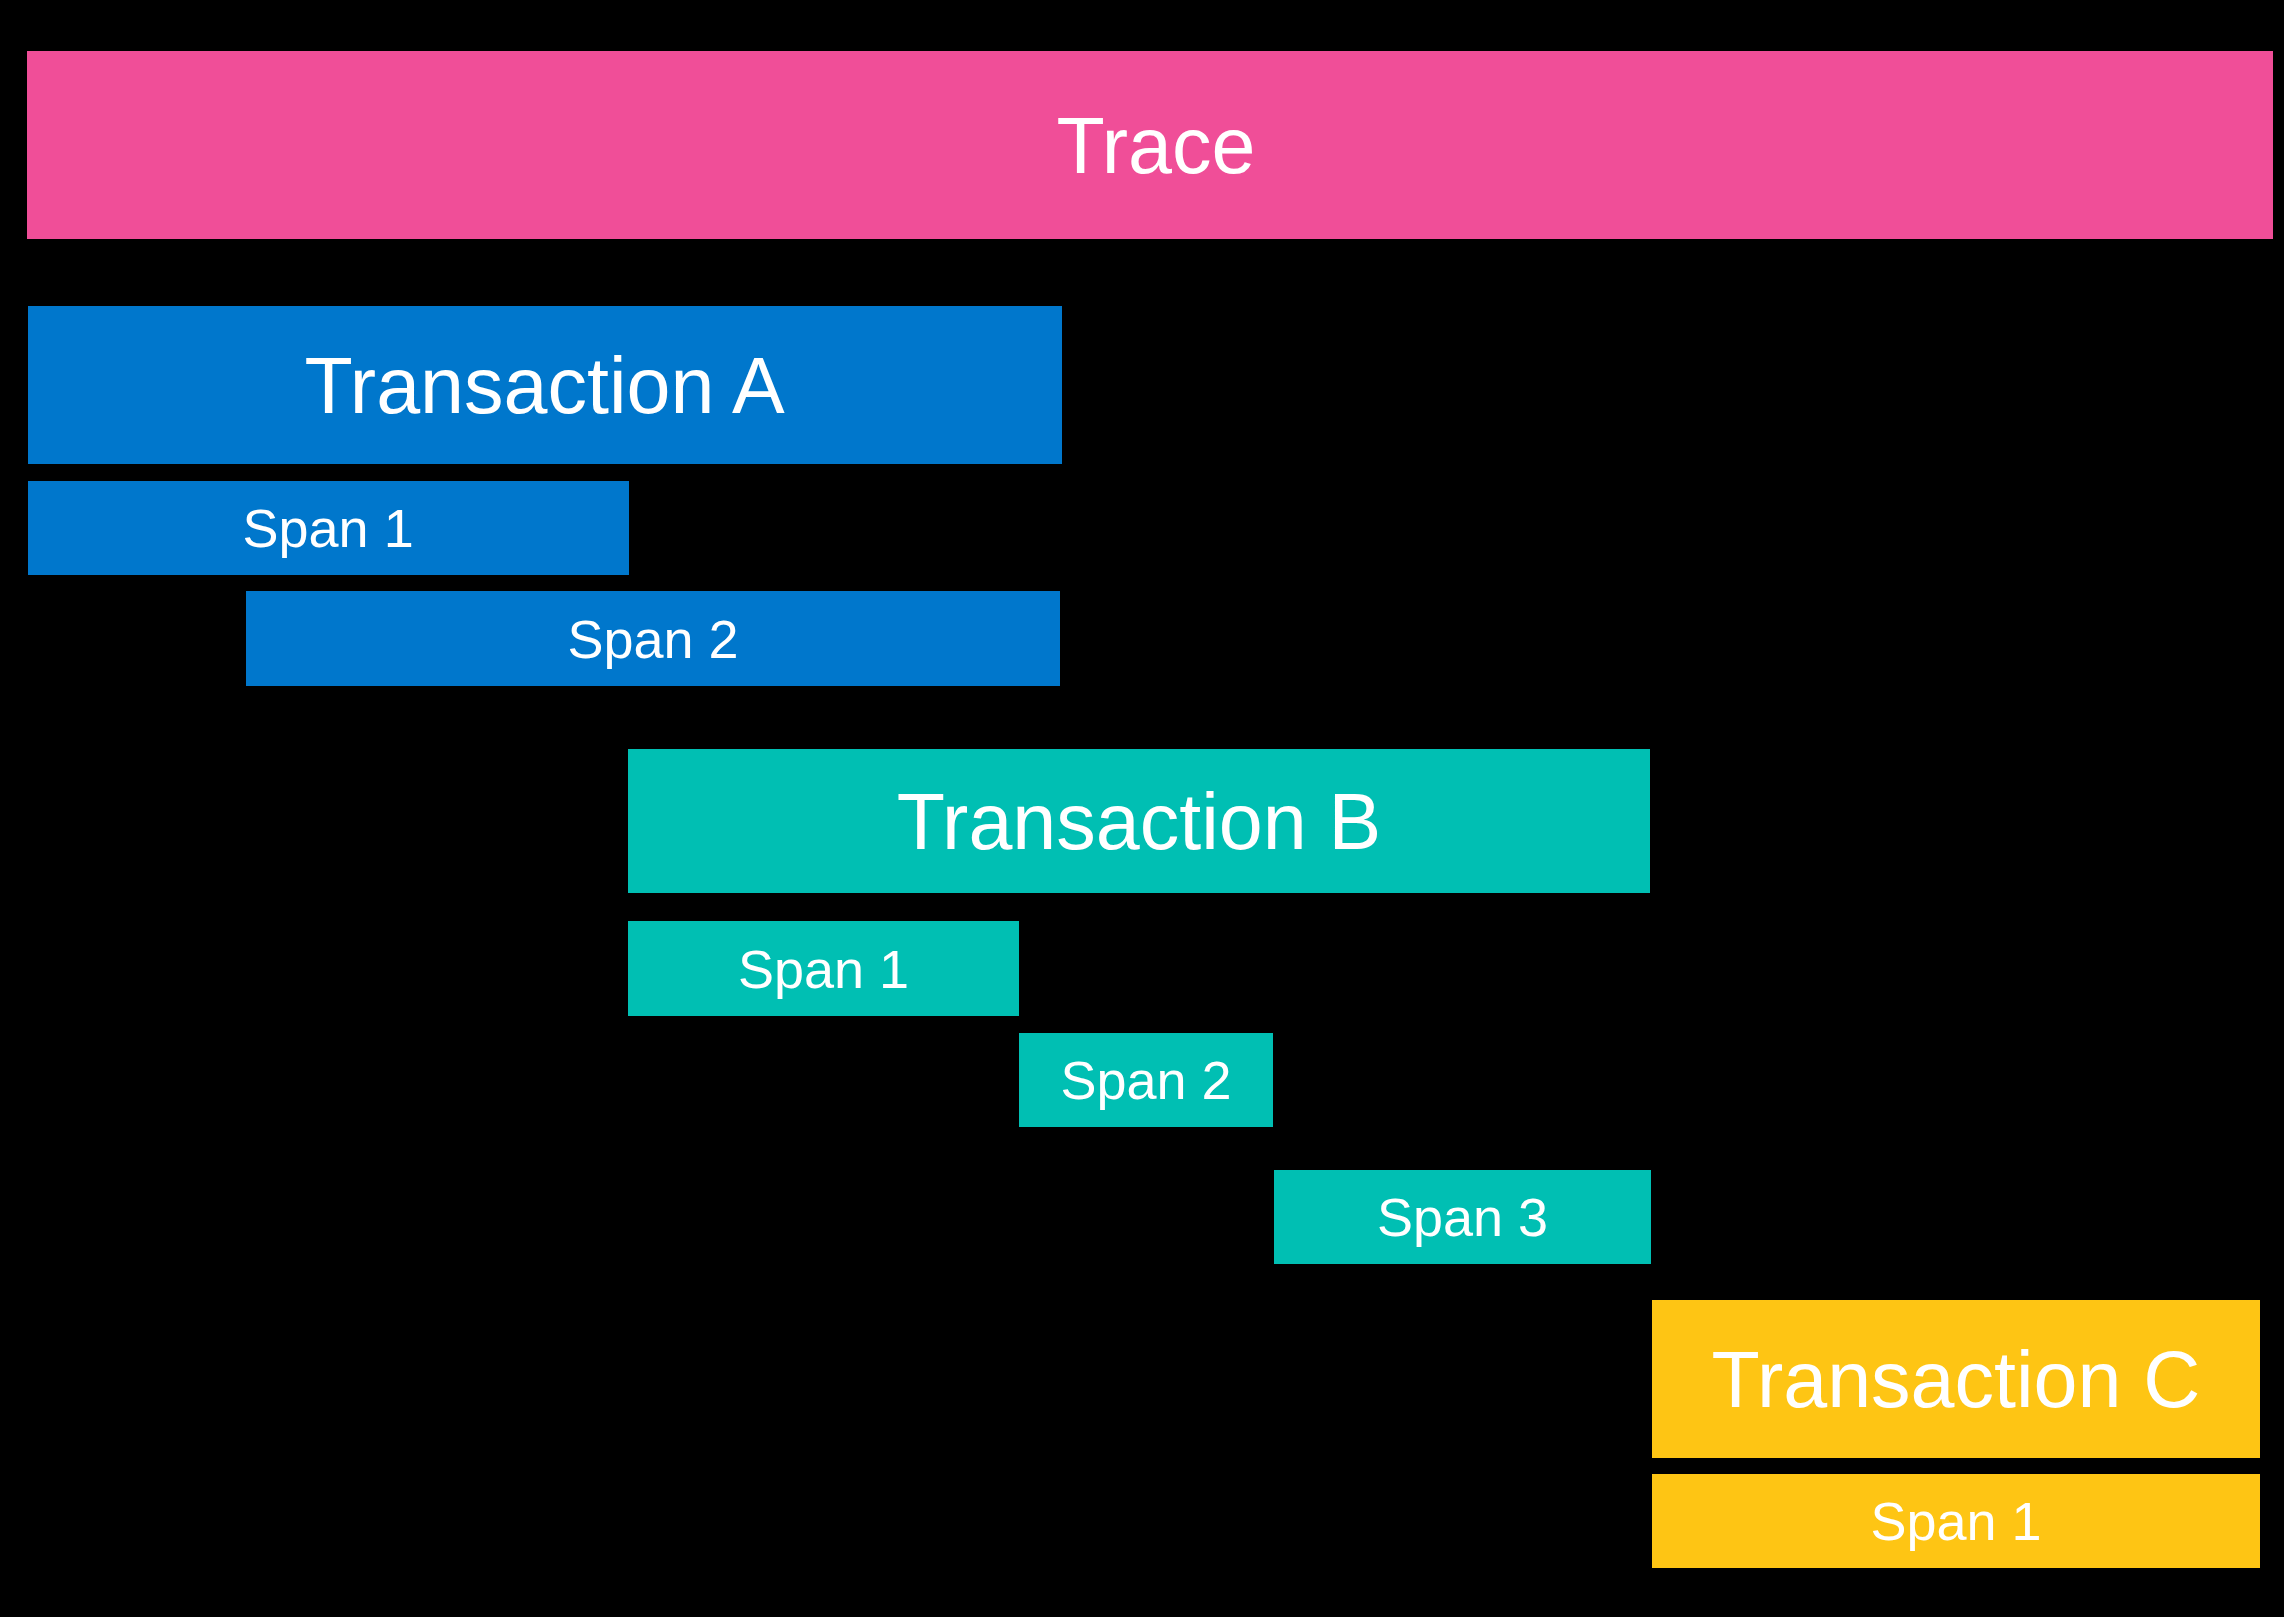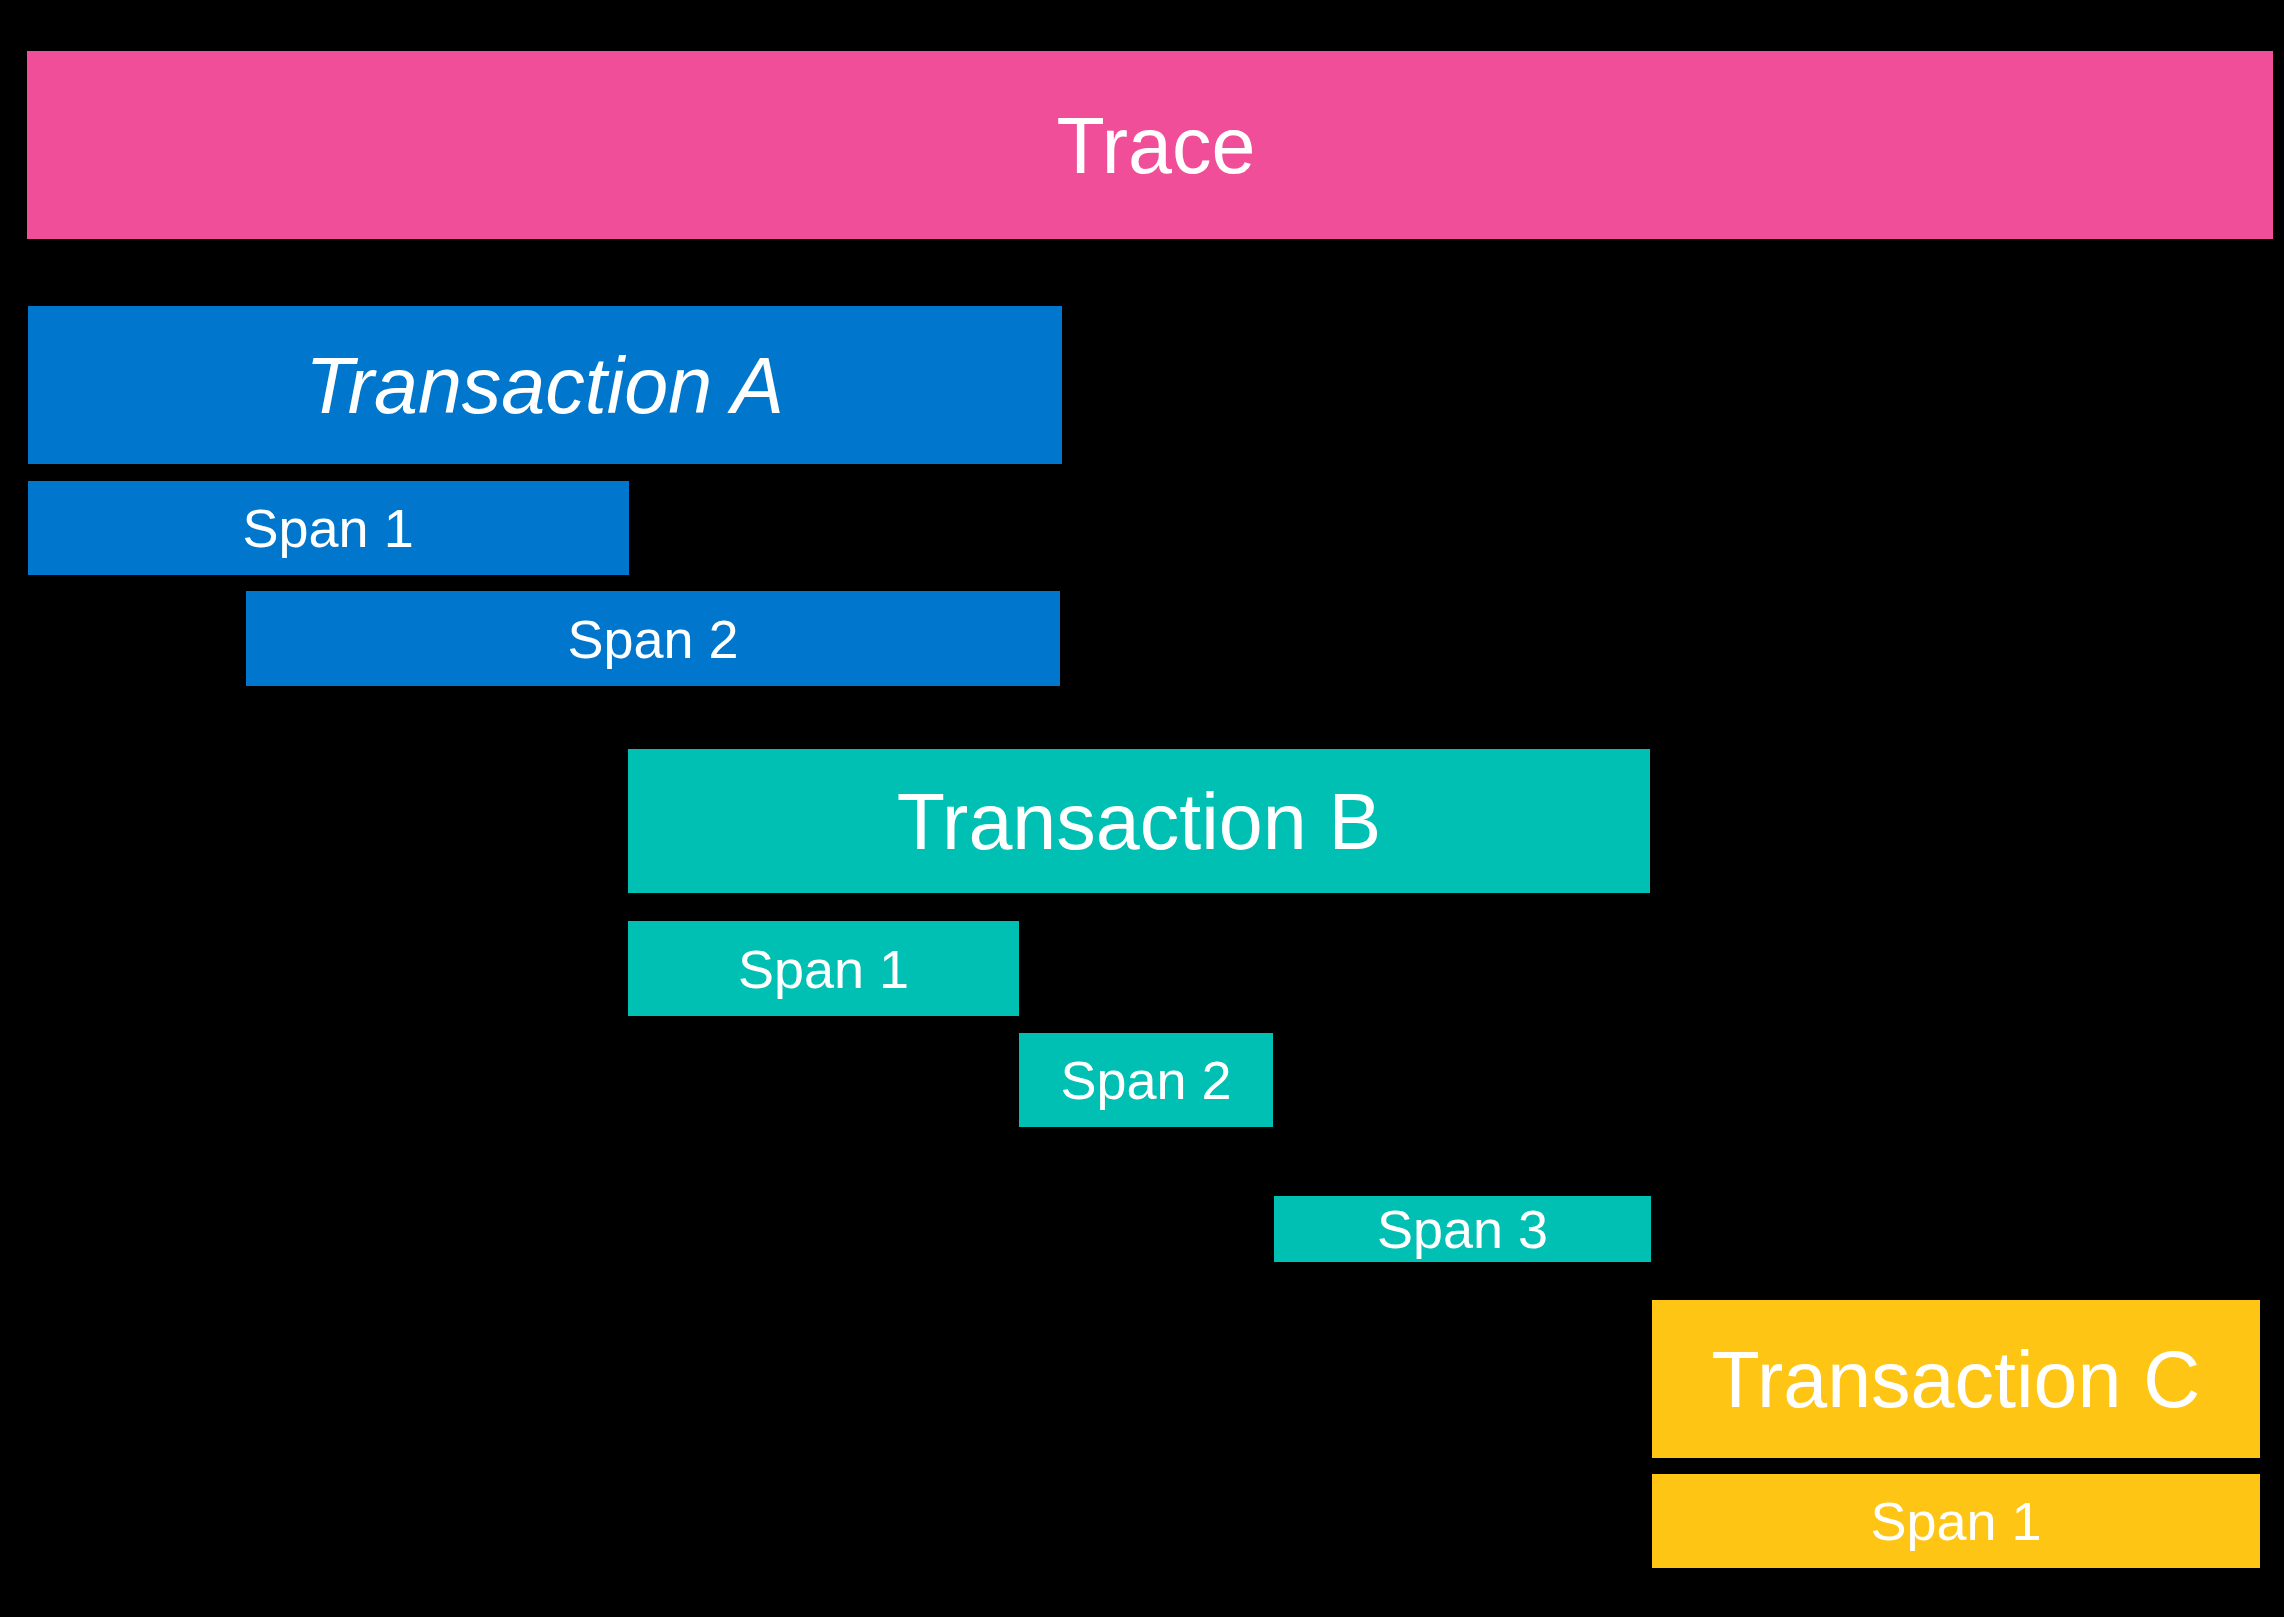--- a/index.html
+++ b/index.html
@@ -29,34 +29,34 @@
   .lvl-span        { font-size: 54px;  font-weight: 500; }
 
   
   #trace-bar   { left: 27px;   top: 51px;   width: 2234px; height: 188px; }
   #tx-a-bar    { left: 27.6px;   top: 306px;  width: 1034px; height: 158px; }
   #span-a1-bar { left: 27.6px;   top: 481px;  width: 601px;  height: 94px; }
   #span-a2-bar { left: 246px;  top: 591px;  width: 814px; height: 95px; }
   #tx-b-bar    { left: 628px;  top: 749px;  width: 1022px; height: 144px; }
   #span-b1-bar { left: 628px;  top: 921px; width: 391px;  height: 95px; }
   #span-b2-bar { left: 1019px; top: 1033px; width: 254px;  height: 94px; }
-  #span-b3-bar { left: 1274px; top: 1196px; width: 377px;  height: 66px; }
+  #span-b3-bar { left: 1274px; top: 1170px; width: 377px;  height: 94px; }
   #tx-c-bar    { left: 1652px; top: 1300px; width: 608px;  height: 158px; }
   #span-c1-bar { left: 1652px; top: 1474px; width: 608px;  height: 94px; }
 </style>
 </head>
 <body>
 
 <div class="canvas" style="background-color: rgb(0, 0, 0);">
 
   <div class="bar lvl-trace" id="trace-bar" style="background-color: rgb(240, 78, 152); padding-left: 12px;">
     <span class="bar-label">Trace</span>
   </div>
 
-  <div class="bar lvl-transaction" id="tx-a-bar" style="background-color: rgb(0, 119, 204); font-style: italic;">
+  <div class="bar lvl-transaction" id="tx-a-bar" style="background-color: rgb(0, 119, 204);">
     <span class="bar-label">Transaction A</span>
   </div>
 
   <div class="bar lvl-span" id="span-a1-bar" style="background-color: rgb(0, 119, 204);">
     <span class="bar-label">Span 1</span>
   </div>
 
   <div class="bar lvl-span" id="span-a2-bar" style="background-color: rgb(0, 119, 204);">
     <span class="bar-label">Span 2</span>
   </div>

